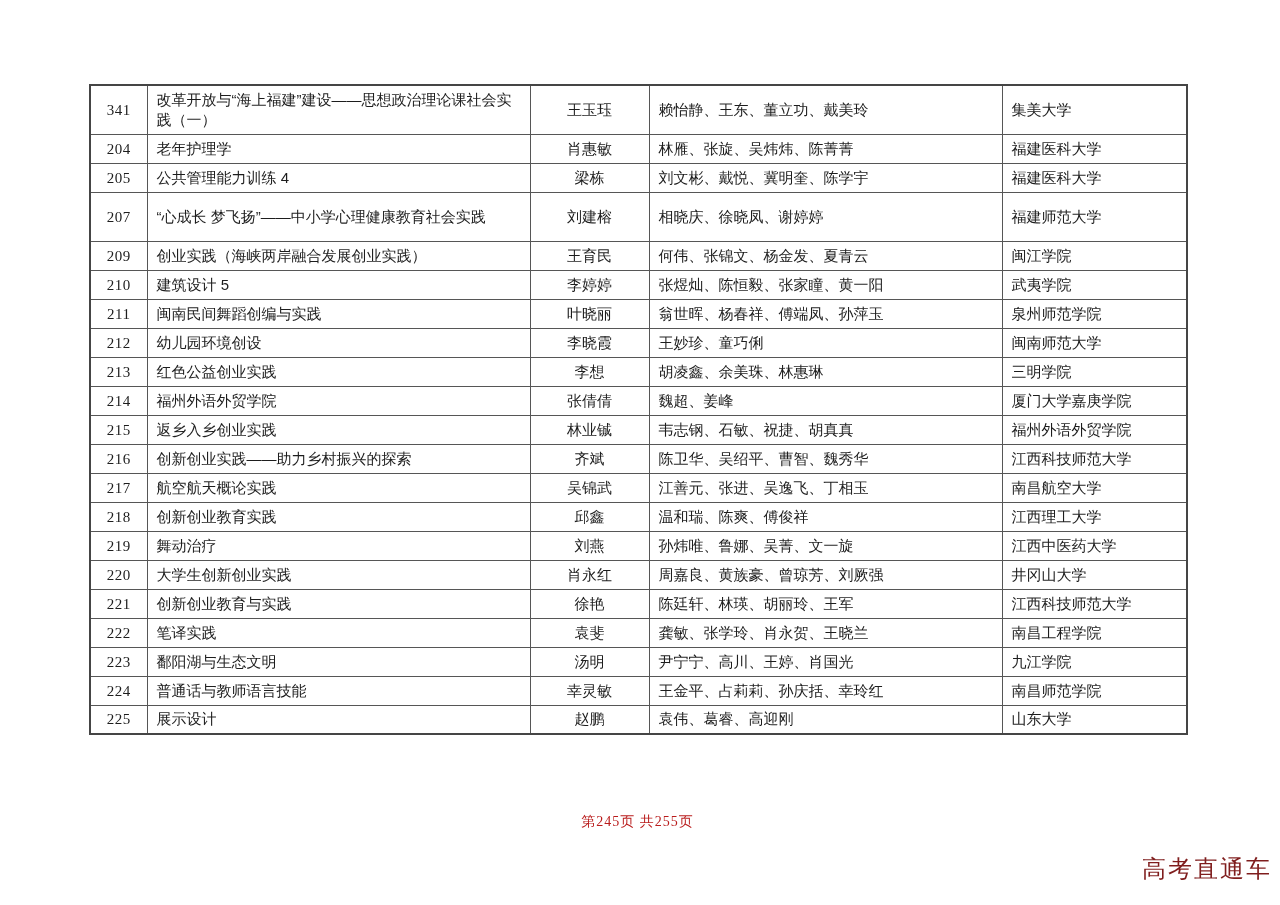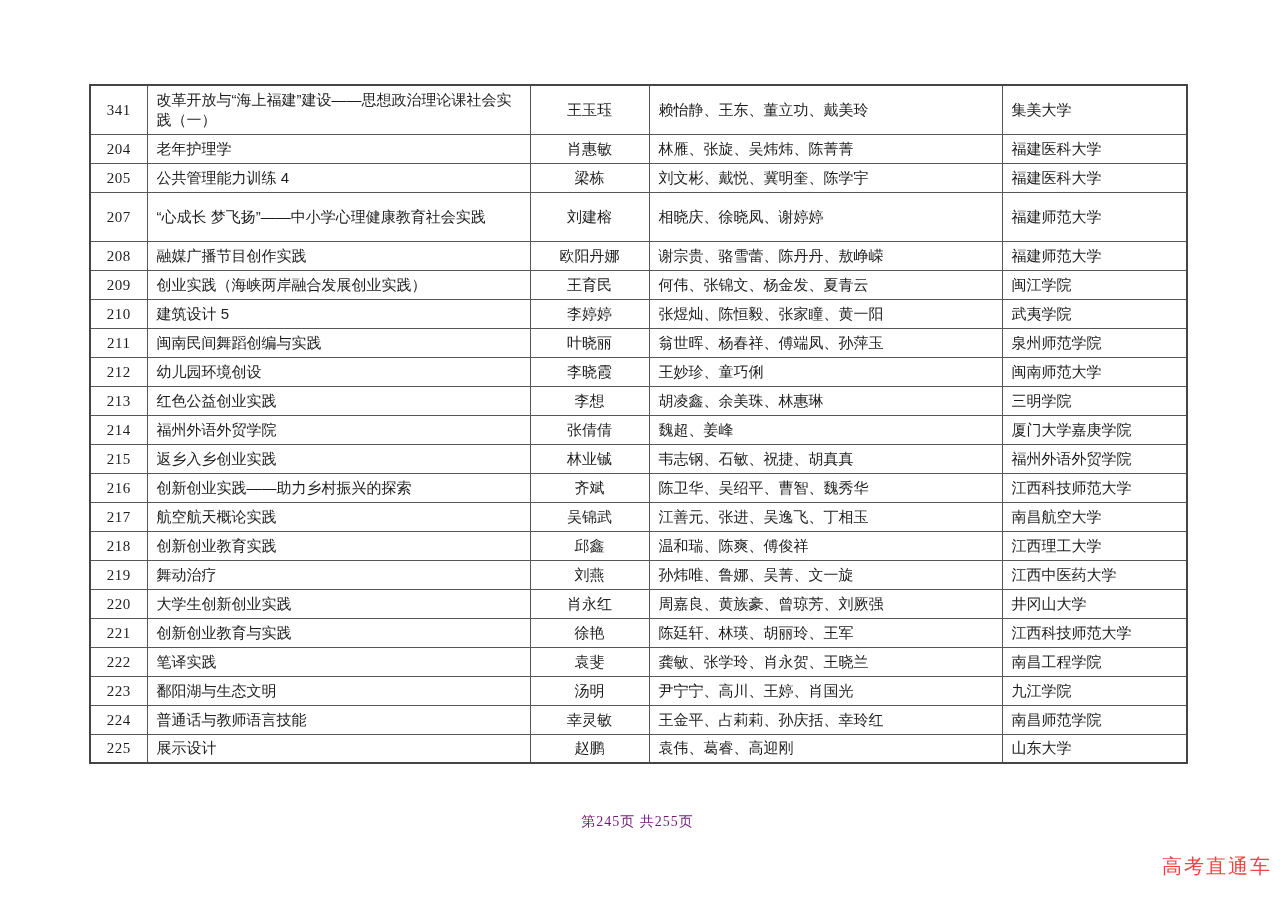--- a/index.html
+++ b/index.html
@@ -37,29 +37,29 @@
   }
   td.leader { text-align:center; padding:3px 4px;margin-left:20px; }
   td.course { padding-left:11px; }
   td.members { padding-left:10px;margin-top:24px; }
   td.school { padding-left:10px; }
   .footer {
     position:absolute;
     top:813px; left:89px; width:1097px;
     text-align:center;
     font-size:14px;
-    color:#701a75;
+    color:#b91c1c;
     font-family:"Liberation Serif", serif;
     letter-spacing:1px;
   }
   .watermark {
     position:absolute;
     top:853px; right:8px;
-    font-size:20px;
-    color:#ef4444;
+    font-size:24px;
+    color:#7f1d1d;
     letter-spacing:2px;
     text-shadow:1px 1px 0 #ffffff;
     font-family:"Liberation Sans", sans-serif;
   }
 </style>
 </head>
 <body>
 
 <div class="page">
 
@@ -94,27 +94,20 @@
         <td class="school">福建医科大学</td>
       </tr>
       <tr class="row tall">
         <td class="num">207</td>
         <td class="course">“心成长 梦飞扬”——中小学心理健康教育社会实践</td>
         <td class="leader">刘建榕</td>
         <td class="members">相晓庆、徐晓凤、谢婷婷</td>
         <td class="school">福建师范大学</td>
       </tr>
       <tr class="row">
-        <td class="num">208</td>
-        <td class="course">融媒广播节目创作实践</td>
-        <td class="leader">欧阳丹娜</td>
-        <td class="members">谢宗贵、骆雪蕾、陈丹丹、敖峥嵘</td>
-        <td class="school">福建师范大学</td>
-      </tr>
-      <tr class="row">
         <td class="num">209</td>
         <td class="course">创业实践（海峡两岸融合发展创业实践）</td>
         <td class="leader">王育民</td>
         <td class="members">何伟、张锦文、杨金发、夏青云</td>
         <td class="school">闽江学院</td>
       </tr>
       <tr class="row">
         <td class="num">210</td>
         <td class="course">建筑设计 5</td>
         <td class="leader">李婷婷</td>

